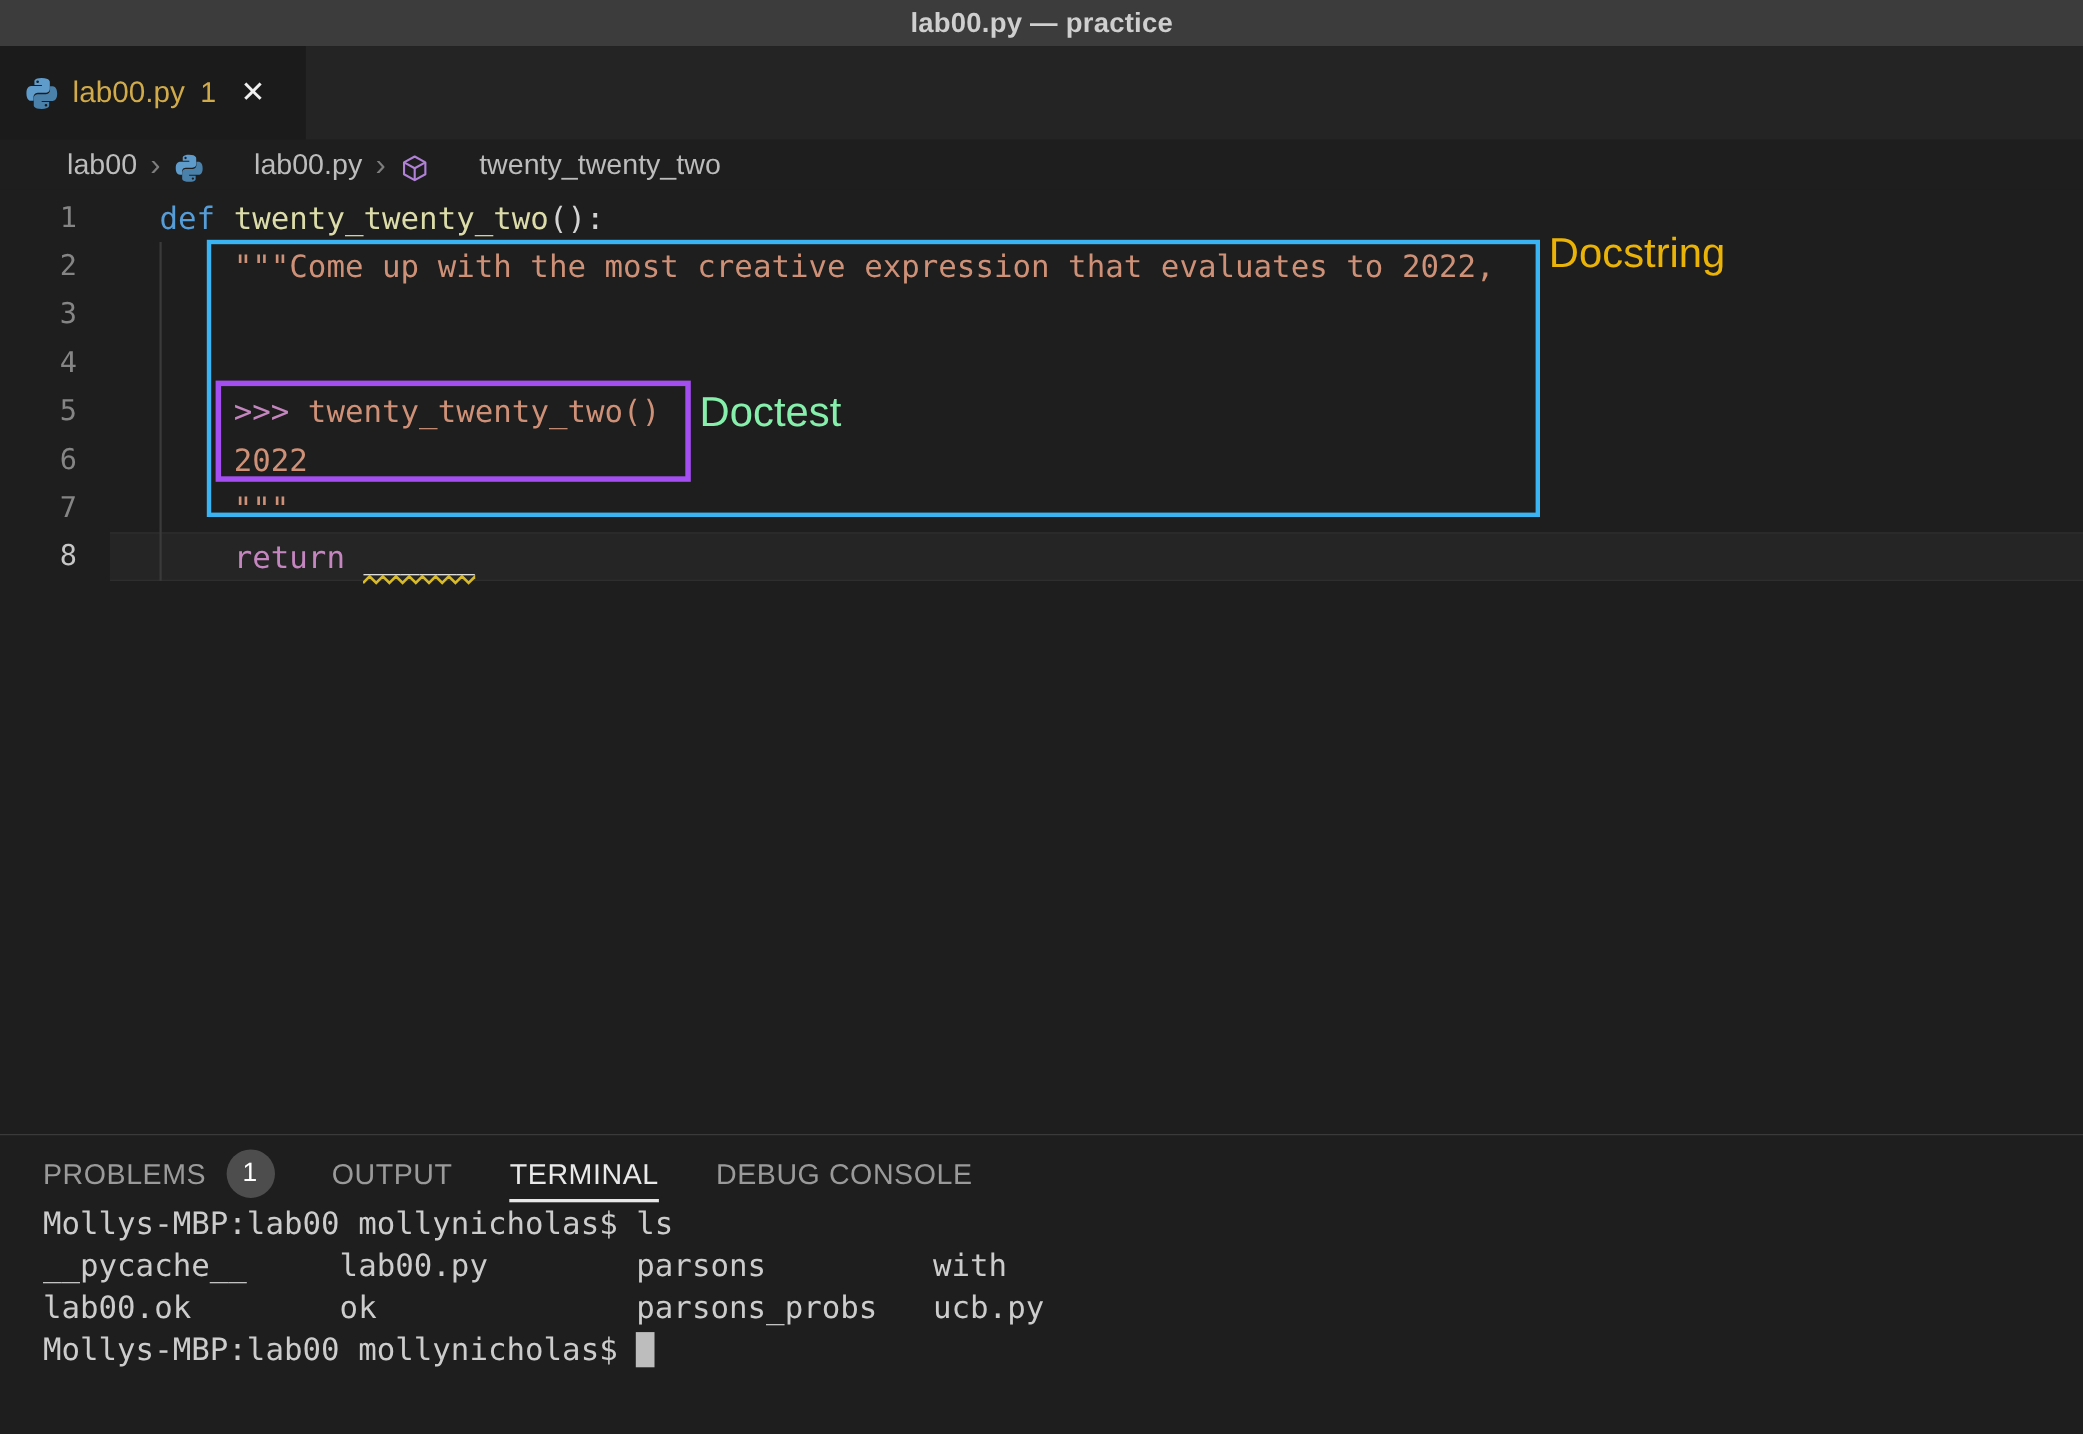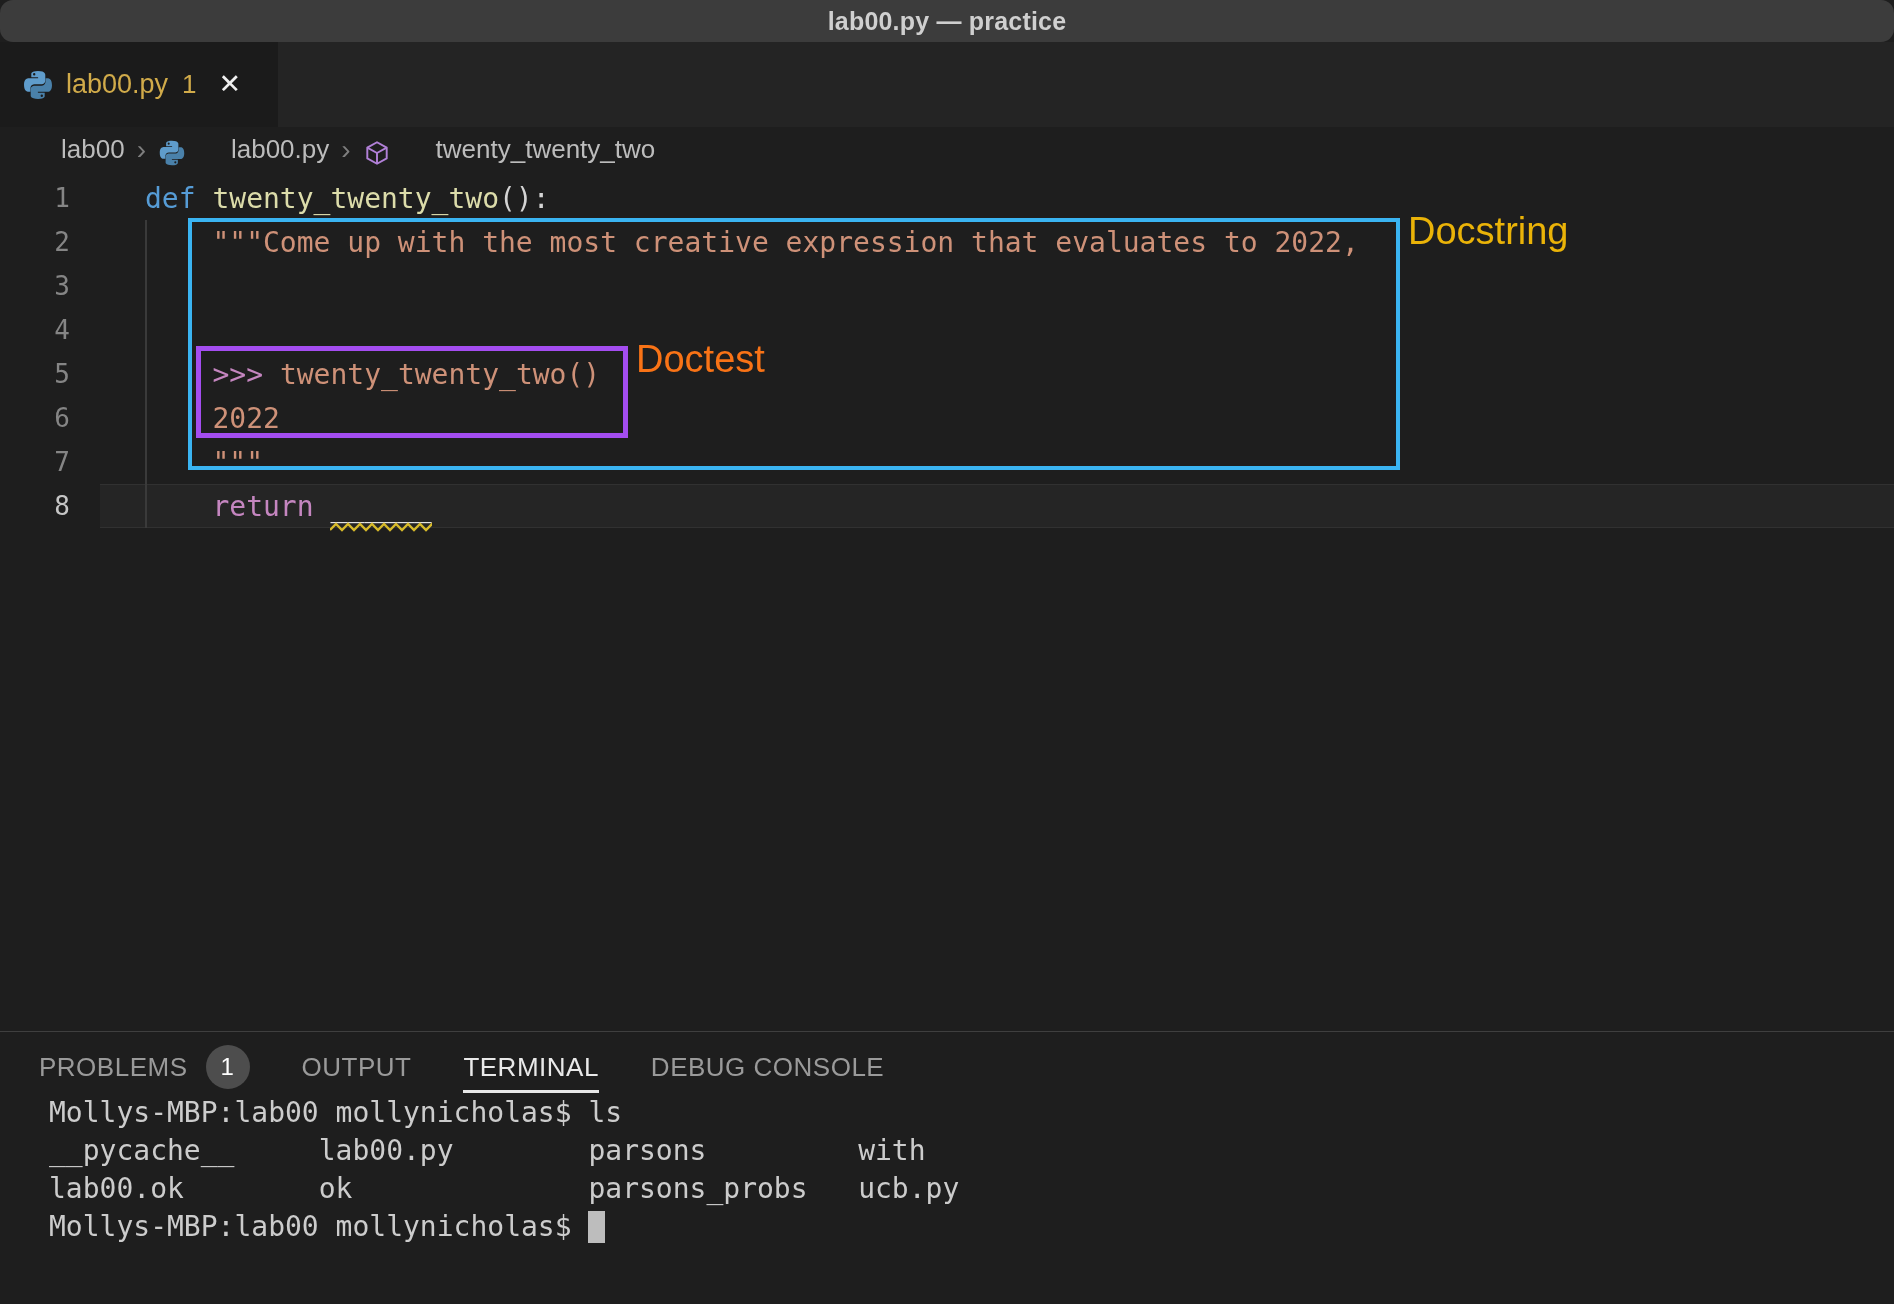--- a/index.html
+++ b/index.html
@@ -6,21 +6,21 @@
   html,body { background:#111; }
   .window {
     position:relative; width:1894px; height:1304px;
     background:#1e1e1e; overflow:hidden;
     font-family:"Liberation Sans", sans-serif;
     -webkit-font-smoothing:antialiased;
   }
   
   .titlebar {
     position:absolute; left:0; top:0; width:100%; height:42px;
-    background:#3c3c3c; display:flex; align-items:center; justify-content:center;border-radius:13px;
+    background:#3c3c3c; display:flex; align-items:center; justify-content:center;
   }
   .titlebar .title { color:#cfcfcf; font-size:25px; font-weight:600; letter-spacing:.2px; }
   
   .tabbar {
     position:absolute; left:0; top:42px; width:100%; height:85px;
     background:#242424; display:flex;
   }
   .tab {
     width:278px; height:100%; background:#1b1b1b;
     display:flex; align-items:center; padding-left:22px; cursor:pointer;
@@ -77,21 +77,21 @@
   .ptab { position:relative; color:#9a9a9a; font-size:26px; letter-spacing:.5px; cursor:pointer;
           display:flex; align-items:center; height:46px; }
   .ptab.active { color:#e9e9e9; }
   .ptab.active::after { content:""; position:absolute; left:0; right:0; bottom:-3px; height:3px; background:#e7e7e7; }
   .ptab .pbadge {
     margin-left:18px; width:44px; height:44px; border-radius:50%;
     background:#4d4d4d; color:#ffffff; font-size:24px;
     display:flex; align-items:center; justify-content:center;
   }
   .terminal {
-    padding-left:49px; padding-top:4px;
+    padding-left:39px; padding-top:4px;
     font-family:"DejaVu Sans Mono", monospace; font-size:28px; line-height:38px;
     color:#cccccc; white-space:pre; cursor:text;
   }
   .term-cursor { display:inline-block; width:17px; height:32px; background:#bdbdbd; vertical-align:text-bottom; }
 </style>
 </head>
 <body>
 
 <div class="window">
 
@@ -163,21 +163,21 @@
           <div class="gutter">8</div>
           <div class="code-text"><span class="tk-pl">    </span><span class="tk-kw2">return</span><span class="tk-pl"> </span><span class="tk-blank">______<svg class="squiggle-svg" width="102" height="10">
                 <path d="M0 8 L6 2 L12 8 L18 2 L24 8 L30 2 L36 8 L42 2 L48 8 L54 2 L60 8 L66 2 L72 8 L78 2 L84 8 L90 2 L96 8 L102 2 L108 8" fill="none" stroke="#d7ba2a" stroke-width="2.4"></path>
               </svg></span></div>
         </div>
       </div>
 
     <div class="anno-box anno-docstring" style="border-color: rgb(58, 180, 242);"></div>
     <div class="anno-box anno-doctest" style="border-color: rgb(164, 77, 240);"></div>
     <div class="anno-label lbl-docstring" style="color: #eab308;">Docstring</div>
-    <div class="anno-label lbl-doctest" style="color: #f97316;">Doctest</div>
+    <div class="anno-label lbl-doctest" style="color: #86efac; margin-top: 16px;">Doctest</div>
   </div>
 
   <div class="panel">
     <div class="panel-tabs" id="panel-tabs">
         <div class="ptab">
           <span>PROBLEMS</span>
           <span class="pbadge">1</span>
         </div>
         <div class="ptab">
           <span>OUTPUT</span>

